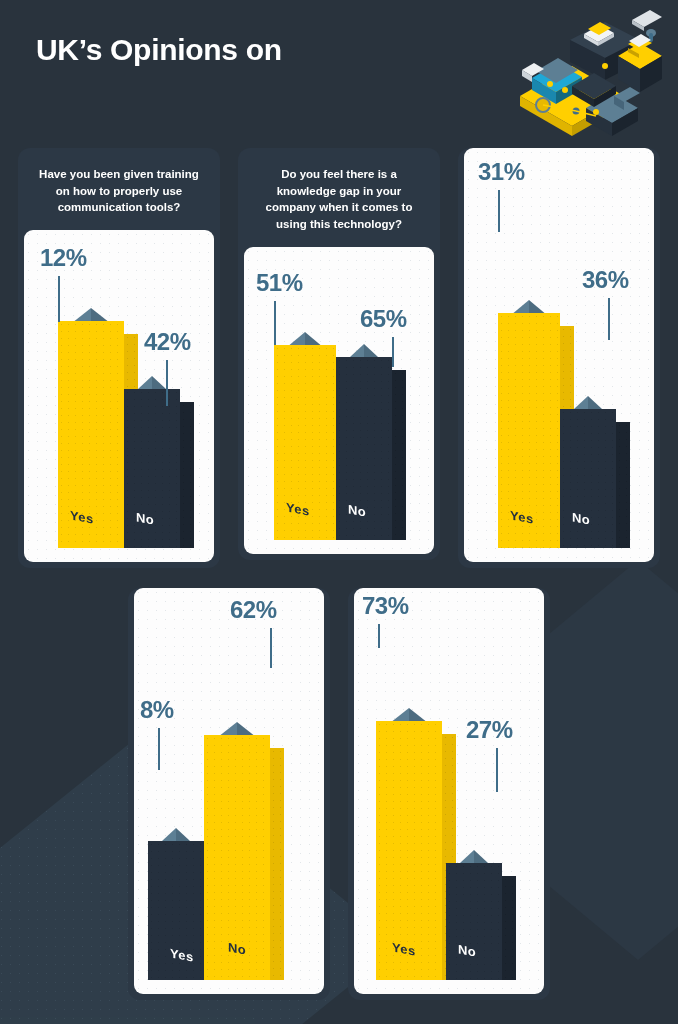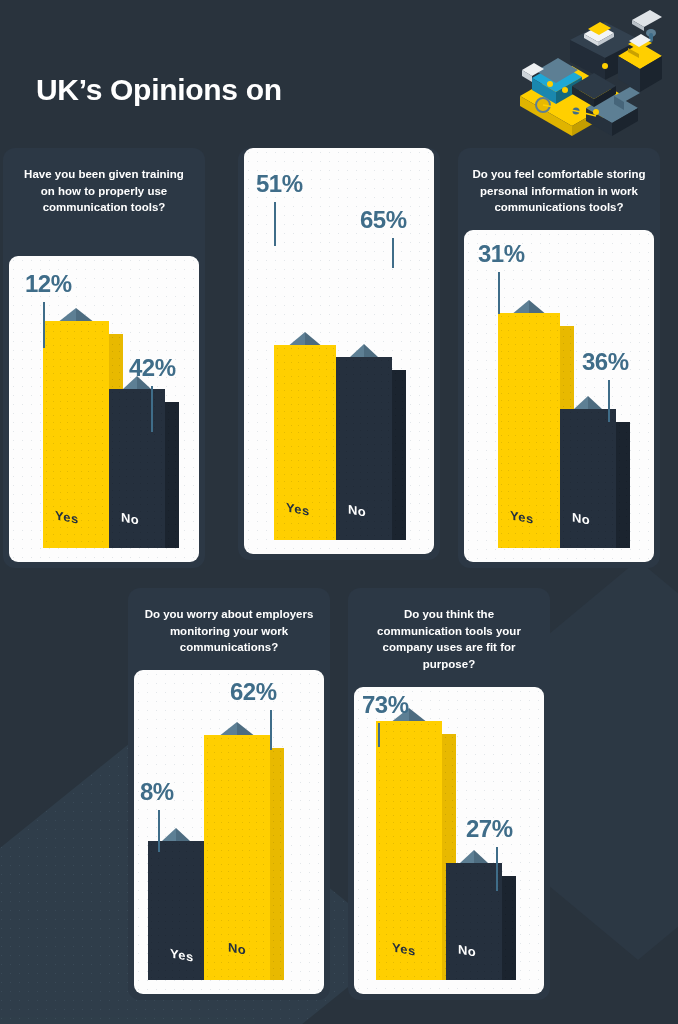--- a/index.html
+++ b/index.html
@@ -52,21 +52,20 @@
     position: absolute;
     left: 36px; top: 32px;
     width: 470px;
   }
   .title {
     color: #ffffff;
     font-size: 30px;
     font-weight: bold;
     line-height: 1.22;
     letter-spacing: -0.3px;
-    margin-top: 40px;
   }
 
   
   .iso-art {
     position: absolute;
     right: 8px; top: 8px;
     width: 160px; height: 135px;
   }
 
   
@@ -233,21 +232,21 @@
       <circle cx="40" cy="76" r="3" fill="#ffcf00"></circle>
       <circle cx="55" cy="82" r="3" fill="#ffcf00"></circle>
       <circle cx="86" cy="104" r="3" fill="#ffcf00"></circle>
       <circle cx="95" cy="58" r="3" fill="#ffcf00"></circle>
 
       <path d="M33 97 L66 103" stroke="#ffcf00" stroke-width="1.4" fill="none"></path>
       <path d="M66 103 L86 108" stroke="#ffcf00" stroke-width="1.4" fill="none"></path>
     </svg>
   </div>
 
-  <div class="card" style="left:3px; top:148px; width:202px; height:420px;gap:26px;">
+  <div class="card" style="left:18px; top:148px; width:202px; height:420px;">
     <div class="question">Have you been given training on how to properly use communication tools?</div>
     <div class="chart-panel">
 
       <div class="bar yellow" style="left:34px; width:66px; height:240px;">
         <div class="top-face" style="top:0;">
           <div class="top-left" style="left:0;    width:50%; clip-path: polygon(0 100%, 100% 0, 100% 100%);"></div>
           <div class="top-right" style="left:50%;  width:50%; clip-path: polygon(0 0, 100% 100%, 0 100%);"></div>
         </div>
         <div class="front" style="height:227px;"></div>
         <div class="side" style="left:66px; height:214px;"></div>
@@ -264,20 +263,21 @@
         <div class="front" style="height:159px;"></div>
         <div class="side" style="left:56px; height:146px;"></div>
         <div class="bar-label" style="left:12px; bottom:24px;">No</div>
       </div>
       <div class="pct" style="left:120px; top:98px;">42%</div>
       <div class="leader" style="left:142px; top:130px; height:46px;"></div>
     </div>
   </div>
 
   <div class="card" style="left:238px; top:148px; width:202px; height:412px;">
+    <div class="question">Do you feel there is a knowledge gap in your company when it comes to using this technology?</div>
     <div class="chart-panel">
 
       <div class="bar yellow" style="left:30px; width:62px; height:208px;">
         <div class="top-face" style="top:0;">
           <div class="top-left" style="left:0;   width:50%; clip-path: polygon(0 100%, 100% 0, 100% 100%);"></div>
           <div class="top-right" style="left:50%; width:50%; clip-path: polygon(0 0, 100% 100%, 0 100%);"></div>
         </div>
         <div class="front" style="height:195px;"></div>
         <div class="side" style="left:62px; height:182px;"></div>
         <div class="bar-label" style="left:12px; bottom:26px;">Yes</div>
@@ -293,21 +293,20 @@
         <div class="front" style="height:183px;"></div>
         <div class="side" style="left:56px; height:170px;"></div>
         <div class="bar-label" style="left:12px; bottom:24px;">No</div>
       </div>
       <div class="pct" style="left:116px; top:58px;">65%</div>
       <div class="leader" style="left:148px; top:90px; height:30px;"></div>
     </div>
   </div>
 
   <div class="card" style="left:458px; top:148px; width:202px; height:420px;">
-    <div class="question">Do you feel comfortable storing personal information in work communications tools?</div>
     <div class="chart-panel">
 
       <div class="bar yellow" style="left:34px; width:62px; height:248px;">
         <div class="top-face" style="top:0;">
           <div class="top-left" style="left:0;   width:50%; clip-path: polygon(0 100%, 100% 0, 100% 100%);"></div>
           <div class="top-right" style="left:50%; width:50%; clip-path: polygon(0 0, 100% 100%, 0 100%);"></div>
         </div>
         <div class="front" style="height:235px;"></div>
         <div class="side" style="left:62px; height:222px;"></div>
         <div class="bar-label" style="left:12px; bottom:26px;">Yes</div>
@@ -323,21 +322,20 @@
         <div class="front" style="height:139px;"></div>
         <div class="side" style="left:56px; height:126px;"></div>
         <div class="bar-label" style="left:12px; bottom:24px;">No</div>
       </div>
       <div class="pct" style="left:118px; top:118px;">36%</div>
       <div class="leader" style="left:144px; top:150px; height:42px;"></div>
     </div>
   </div>
 
   <div class="card" style="left:128px; top:588px; width:202px; height:412px;">
-    <div class="question">Do you worry about employers monitoring your work communications?</div>
     <div class="chart-panel">
 
       <div class="bar dark" style="left:14px; width:56px; height:152px;">
         <div class="top-face" style="top:0;">
           <div class="top-left" style="left:0;   width:50%; clip-path: polygon(0 100%, 100% 0, 100% 100%);"></div>
           <div class="top-right" style="left:50%; width:50%; clip-path: polygon(0 0, 100% 100%, 0 100%);"></div>
         </div>
         <div class="front" style="height:139px;"></div>
         <div class="side" style="left:56px; height:126px;"></div>
         <div class="bar-label" style="left:22px; bottom:20px;">Yes</div>
@@ -353,21 +351,20 @@
         <div class="front" style="height:245px;"></div>
         <div class="side" style="left:66px; height:232px;"></div>
         <div class="bar-label" style="left:24px; bottom:26px;">No</div>
       </div>
       <div class="pct" style="left:96px; top:8px;">62%</div>
       <div class="leader" style="left:136px; top:40px; height:40px;"></div>
     </div>
   </div>
 
   <div class="card" style="left:348px; top:588px; width:202px; height:412px;">
-    <div class="question">Do you think the communication tools your company uses are fit for purpose?</div>
     <div class="chart-panel">
 
       <div class="bar yellow" style="left:22px; width:66px; height:272px;">
         <div class="top-face" style="top:0;">
           <div class="top-left" style="left:0;   width:50%; clip-path: polygon(0 100%, 100% 0, 100% 100%);"></div>
           <div class="top-right" style="left:50%; width:50%; clip-path: polygon(0 0, 100% 100%, 0 100%);"></div>
         </div>
         <div class="front" style="height:259px;"></div>
         <div class="side" style="left:66px; height:246px;"></div>
         <div class="bar-label" style="left:16px; bottom:26px;">Yes</div>

